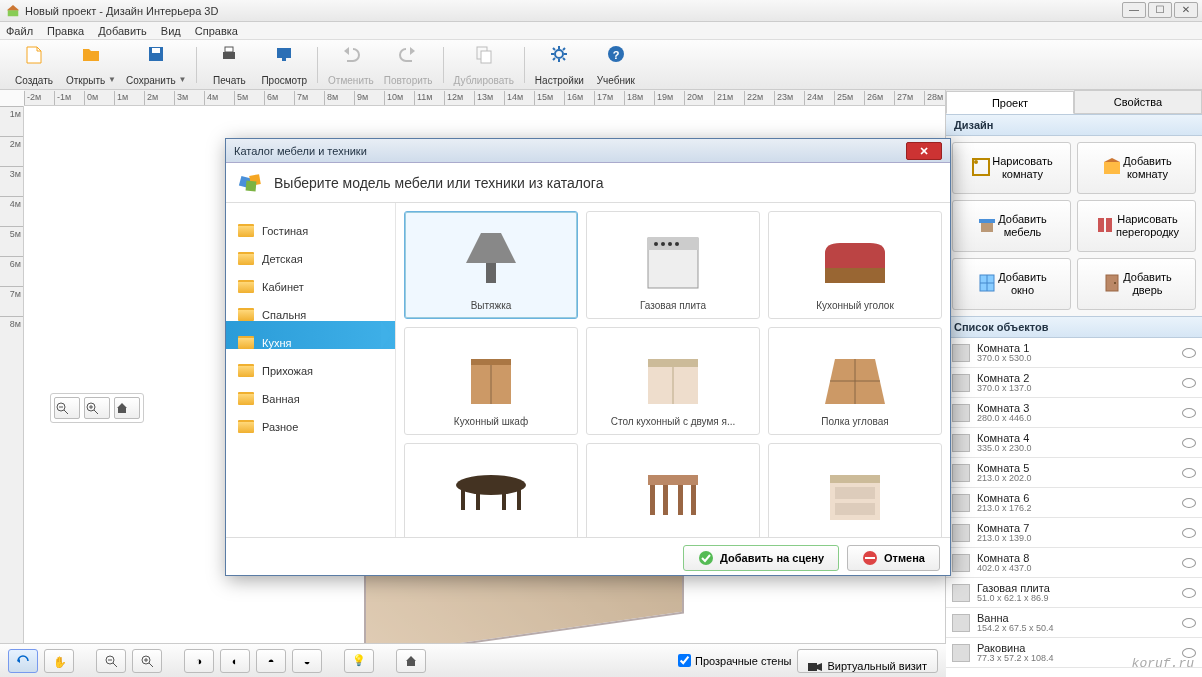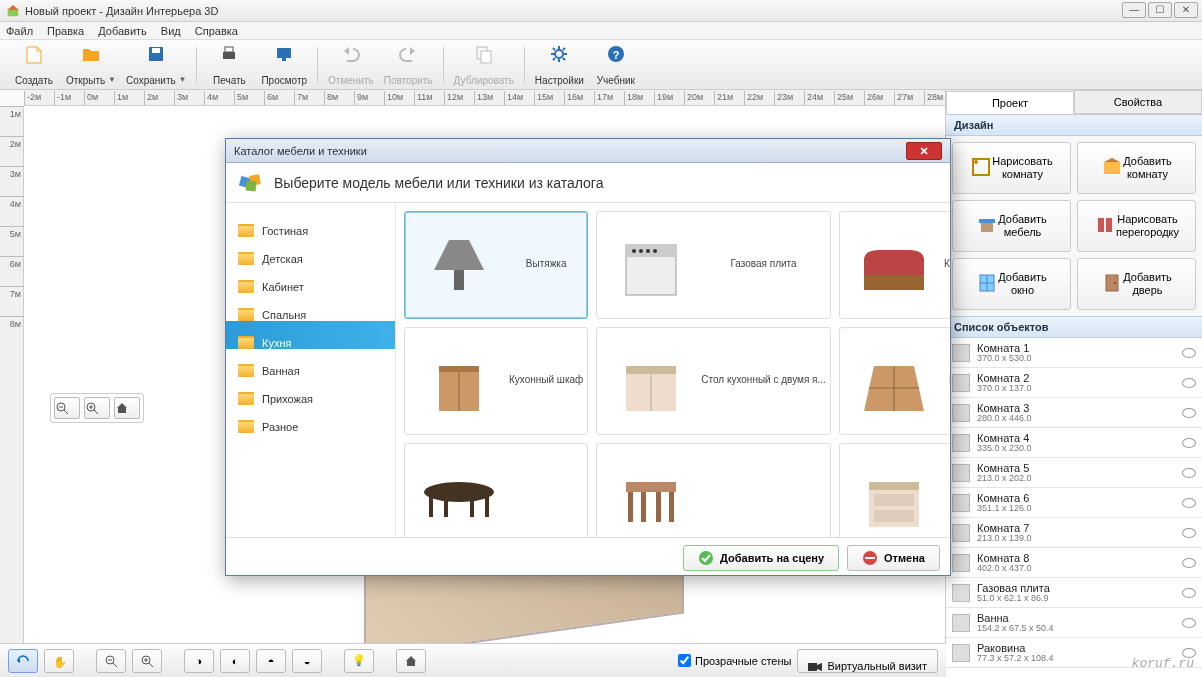--- a/index.html
+++ b/index.html
@@ -56,21 +56,21 @@
 .dlg-head{height:40px;display:flex;align-items:center;padding:0 12px;border-bottom:1px solid #ddd;gap:8px}
 .dlg-head .hic{width:28px;height:24px}
 .dlg-head .htxt{font-size:14px;color:#333}
 .dlg-body{display:flex;height:334px}
 .dlg-cat{width:170px;background:#fff;border-right:1px solid #e5e5e5;padding:6px 0}
 .cat-item{height:28px;display:flex;align-items:flex-end;padding:0 12px;gap:8px;cursor:pointer;color:#333}
 .cat-item .fic{width:16px;height:13px;background:linear-gradient(#ffd87a,#f0b030);border-radius:1px;border-top:2px solid #f0b030}
 .cat-item.active{background:linear-gradient(90deg,#2b9cd8,#3fb0e8);color:#fff;position:relative}
 .cat-item.active::after{content:"";position:absolute;right:-10px;top:0;border:14px solid transparent;border-left:10px solid #3fb0e8}
 .dlg-grid{flex:1;overflow-y:auto;padding:8px;display:grid;grid-template-columns:repeat(3,1fr);gap:8px;align-content:start}
-.fitem{height:108px;border:1px solid #ddd;border-radius:3px;background:#fff;display:flex;align-items:center;justify-content:flex-end;padding:4px;cursor:pointer}
+.fitem{height:108px;border:1px solid #ddd;border-radius:3px;background:#fff;display:flex;flex-direction:column;align-items:center;justify-content:flex-end;padding:4px;cursor:pointer}
 .fitem.sel{border:1px solid #6bb3e0;background:#f0f8ff;box-shadow:0 0 0 1px #9cd inset}
 .fitem .thumb{flex:1;width:90%;display:flex;align-items:center;justify-content:center}
 .fitem .fname{font-size:10px;color:#444;text-align:center;height:14px;overflow:hidden;text-overflow:ellipsis;white-space:nowrap;width:100%}
 .dlg-foot{height:40px;border-top:1px solid #ddd;display:flex;align-items:center;justify-content:flex-end;padding:0 10px;gap:8px}
 .dlg-foot button{height:26px;padding:0 14px;border:1px solid #bbb;background:linear-gradient(#fff,#eee);border-radius:3px;display:flex;align-items:center;gap:6px;cursor:pointer;font-weight:bold}
 .dlg-foot .ok{border-color:#8c8}
 .watermark{position:absolute;right:8px;bottom:6px;font-style:italic;color:#aaa;font-size:13px;font-family:Liberation Mono, monospace}
 svg{display:block}
 </style>
 </head>
@@ -378,21 +378,21 @@
         <div class="otxt">
           <div class="oname">Комната 5</div>
           <div class="osize">213.0 x 202.0</div>
         </div>
         <div class="eye"></div>
       </div>
       <div class="obj-item">
         <div class="oic"></div>
         <div class="otxt">
           <div class="oname">Комната 6</div>
-          <div class="osize">351.1 x 126.0</div>
+          <div class="osize">213.0 x 176.2</div>
         </div>
         <div class="eye"></div>
       </div>
       <div class="obj-item">
         <div class="oic"></div>
         <div class="otxt">
           <div class="oname">Комната 7</div>
           <div class="osize">213.0 x 139.0</div>
         </div>
         <div class="eye"></div>
@@ -462,25 +462,25 @@
         <div class="cat-item">
           <div class="fic"></div>
           <span>Спальня</span>
         </div>
         <div class="cat-item active">
           <div class="fic"></div>
           <span>Кухня</span>
         </div>
         <div class="cat-item">
           <div class="fic"></div>
+          <span>Прихожая</span>
+        </div>
+        <div class="cat-item">
+          <div class="fic"></div>
           <span>Ванная</span>
-        </div>
-        <div class="cat-item">
-          <div class="fic"></div>
-          <span>Прихожая</span>
         </div>
         <div class="cat-item">
           <div class="fic"></div>
           <span>Разное</span>
         </div>
       </div>
     <div class="dlg-grid" id="dlg-grid">
         <div class="fitem sel">
           <div class="thumb">
             <svg width="100" height="70" viewBox="0 0 100 70">

